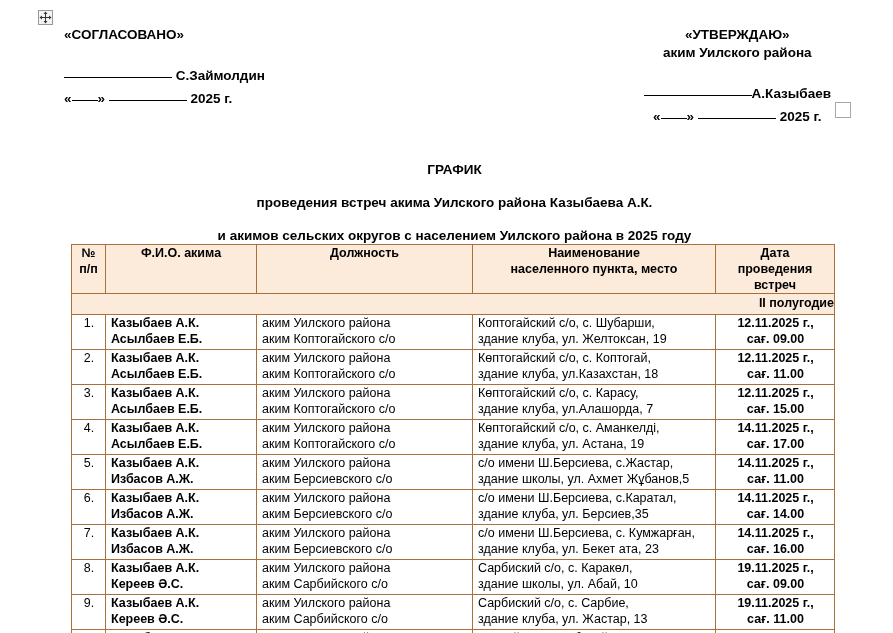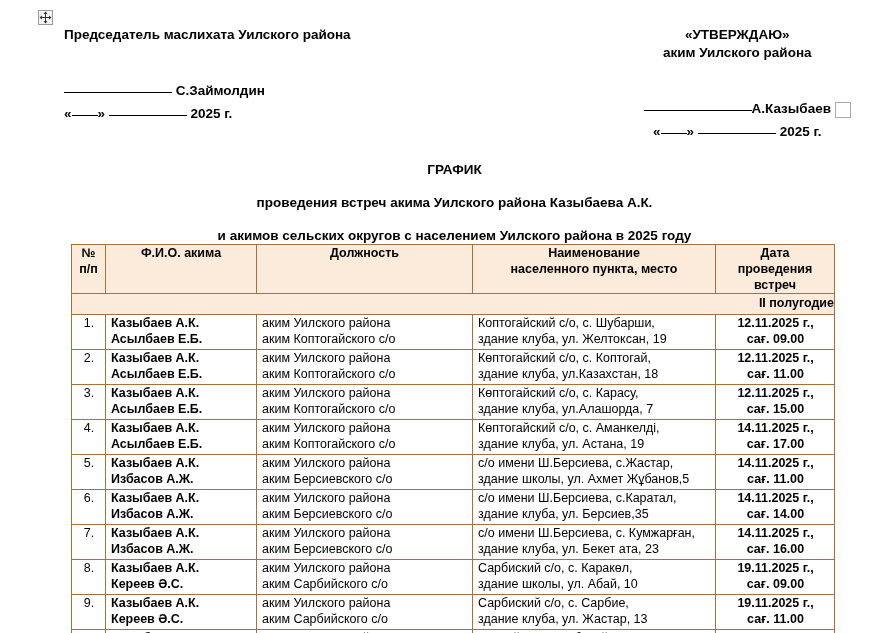--- a/index.html
+++ b/index.html
@@ -57,21 +57,21 @@
   .approve-block {
     font-size: 13.5px;
     font-weight: bold;
     line-height: 18px;
     white-space: nowrap;
   }
   .approve-block.left  { text-align: left; }
   .approve-block.right { text-align: center; }
 
   .sign-line {
-    margin-top: 37px;
+    margin-top: 22px;
     font-size: 13.5px;
     font-weight: bold;
     line-height: 19px;
     white-space: nowrap;
   }
   .sign-line .rule {
     display: inline-block;
     border-bottom: 1.3px solid #000;
     height: 0;
     vertical-align: 2px;
@@ -188,21 +188,21 @@
       <polygon points="12.5,6.5 10,4.5 10,8.5"></polygon>
     </g>
   </svg>
 </div>
 
 <div class="anchor-square"></div>
 
 <div class="header-row">
 
   <div class="approve-block left">
-    <div>Председатель маслихата Уилского района</div>
+    <div>«СОГЛАСОВАНО»</div>
 
     <div class="sign-line">
       <span class="rule rule-name"></span>
       <span>С.Займолдин</span>
     </div>
 
     <div class="sign-line date-line">
       <span>«</span><span class="rule rule-day"></span><span>»</span>
       <span class="rule rule-month"></span>
       <span>2025 г.</span>

